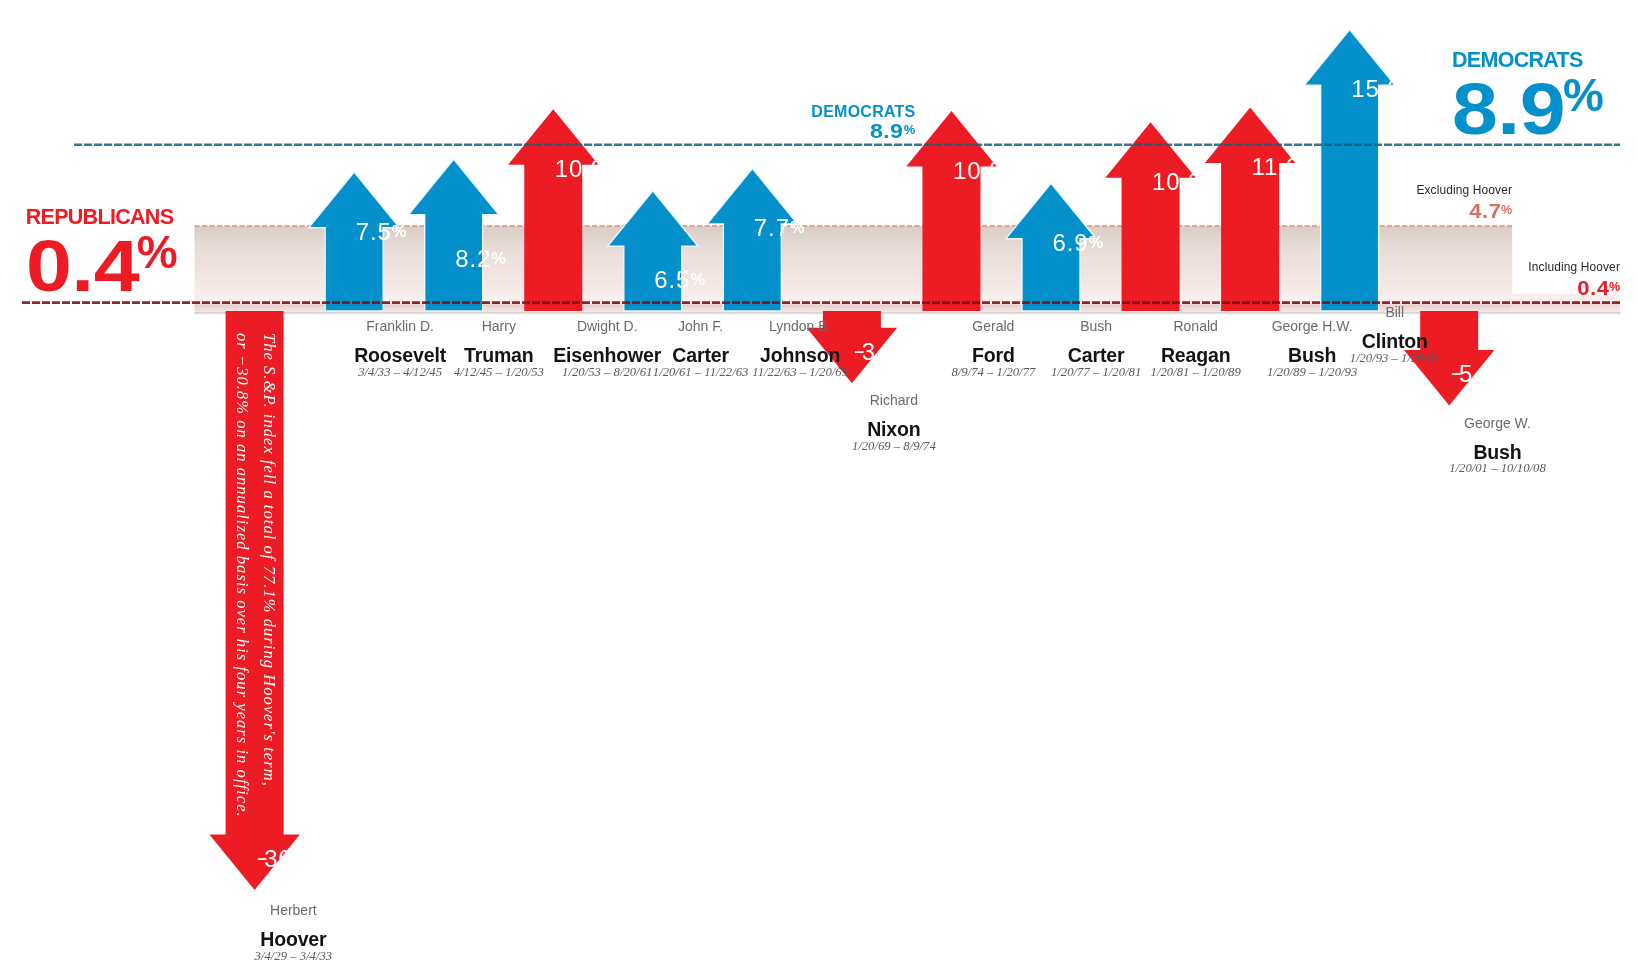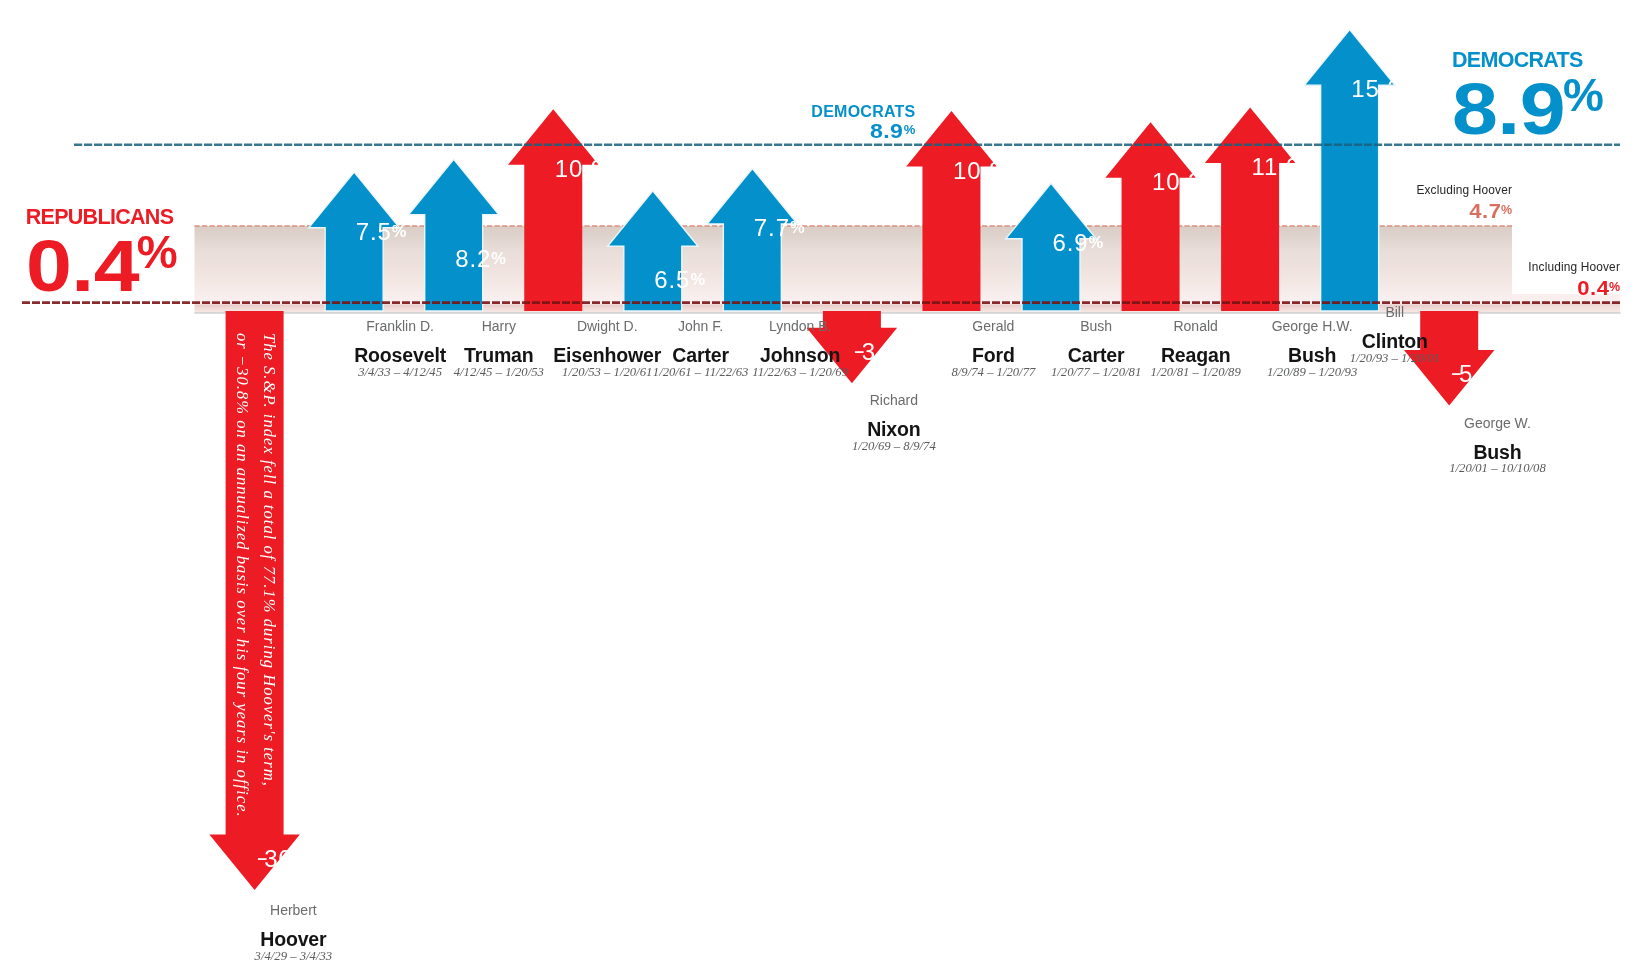--- a/index.html
+++ b/index.html
@@ -112,21 +112,21 @@
         <span class="dates">3/4/33 – 4/12/45</span>
       </div>
       <div class="pname" style="left: 453.7px; top: 319px;">
         <span class="first">Harry</span>
         <span class="last">Truman</span>
         <span class="dates">4/12/45 – 1/20/53</span>
       </div>
       <div class="pname" style="left: 553.25px; top: 319px;">
         <span class="first">Dwight D.</span>
         <span class="last">Eisenhower</span>
-        <span class="dates">1/20/53 – 1/20/61</span>
+        <span class="dates">1/20/53 – 8/20/61</span>
       </div>
       <div class="pname" style="left: 652.8px; top: 319px;">
         <span class="first">John F.</span>
         <span class="last">Carter</span>
         <span class="dates">1/20/61 – 11/22/63</span>
       </div>
       <div class="pname" style="left: 752.35px; top: 319px;">
         <span class="first">Lyndon B.</span>
         <span class="last">Johnson</span>
         <span class="dates">11/22/63 – 1/20/69</span>

